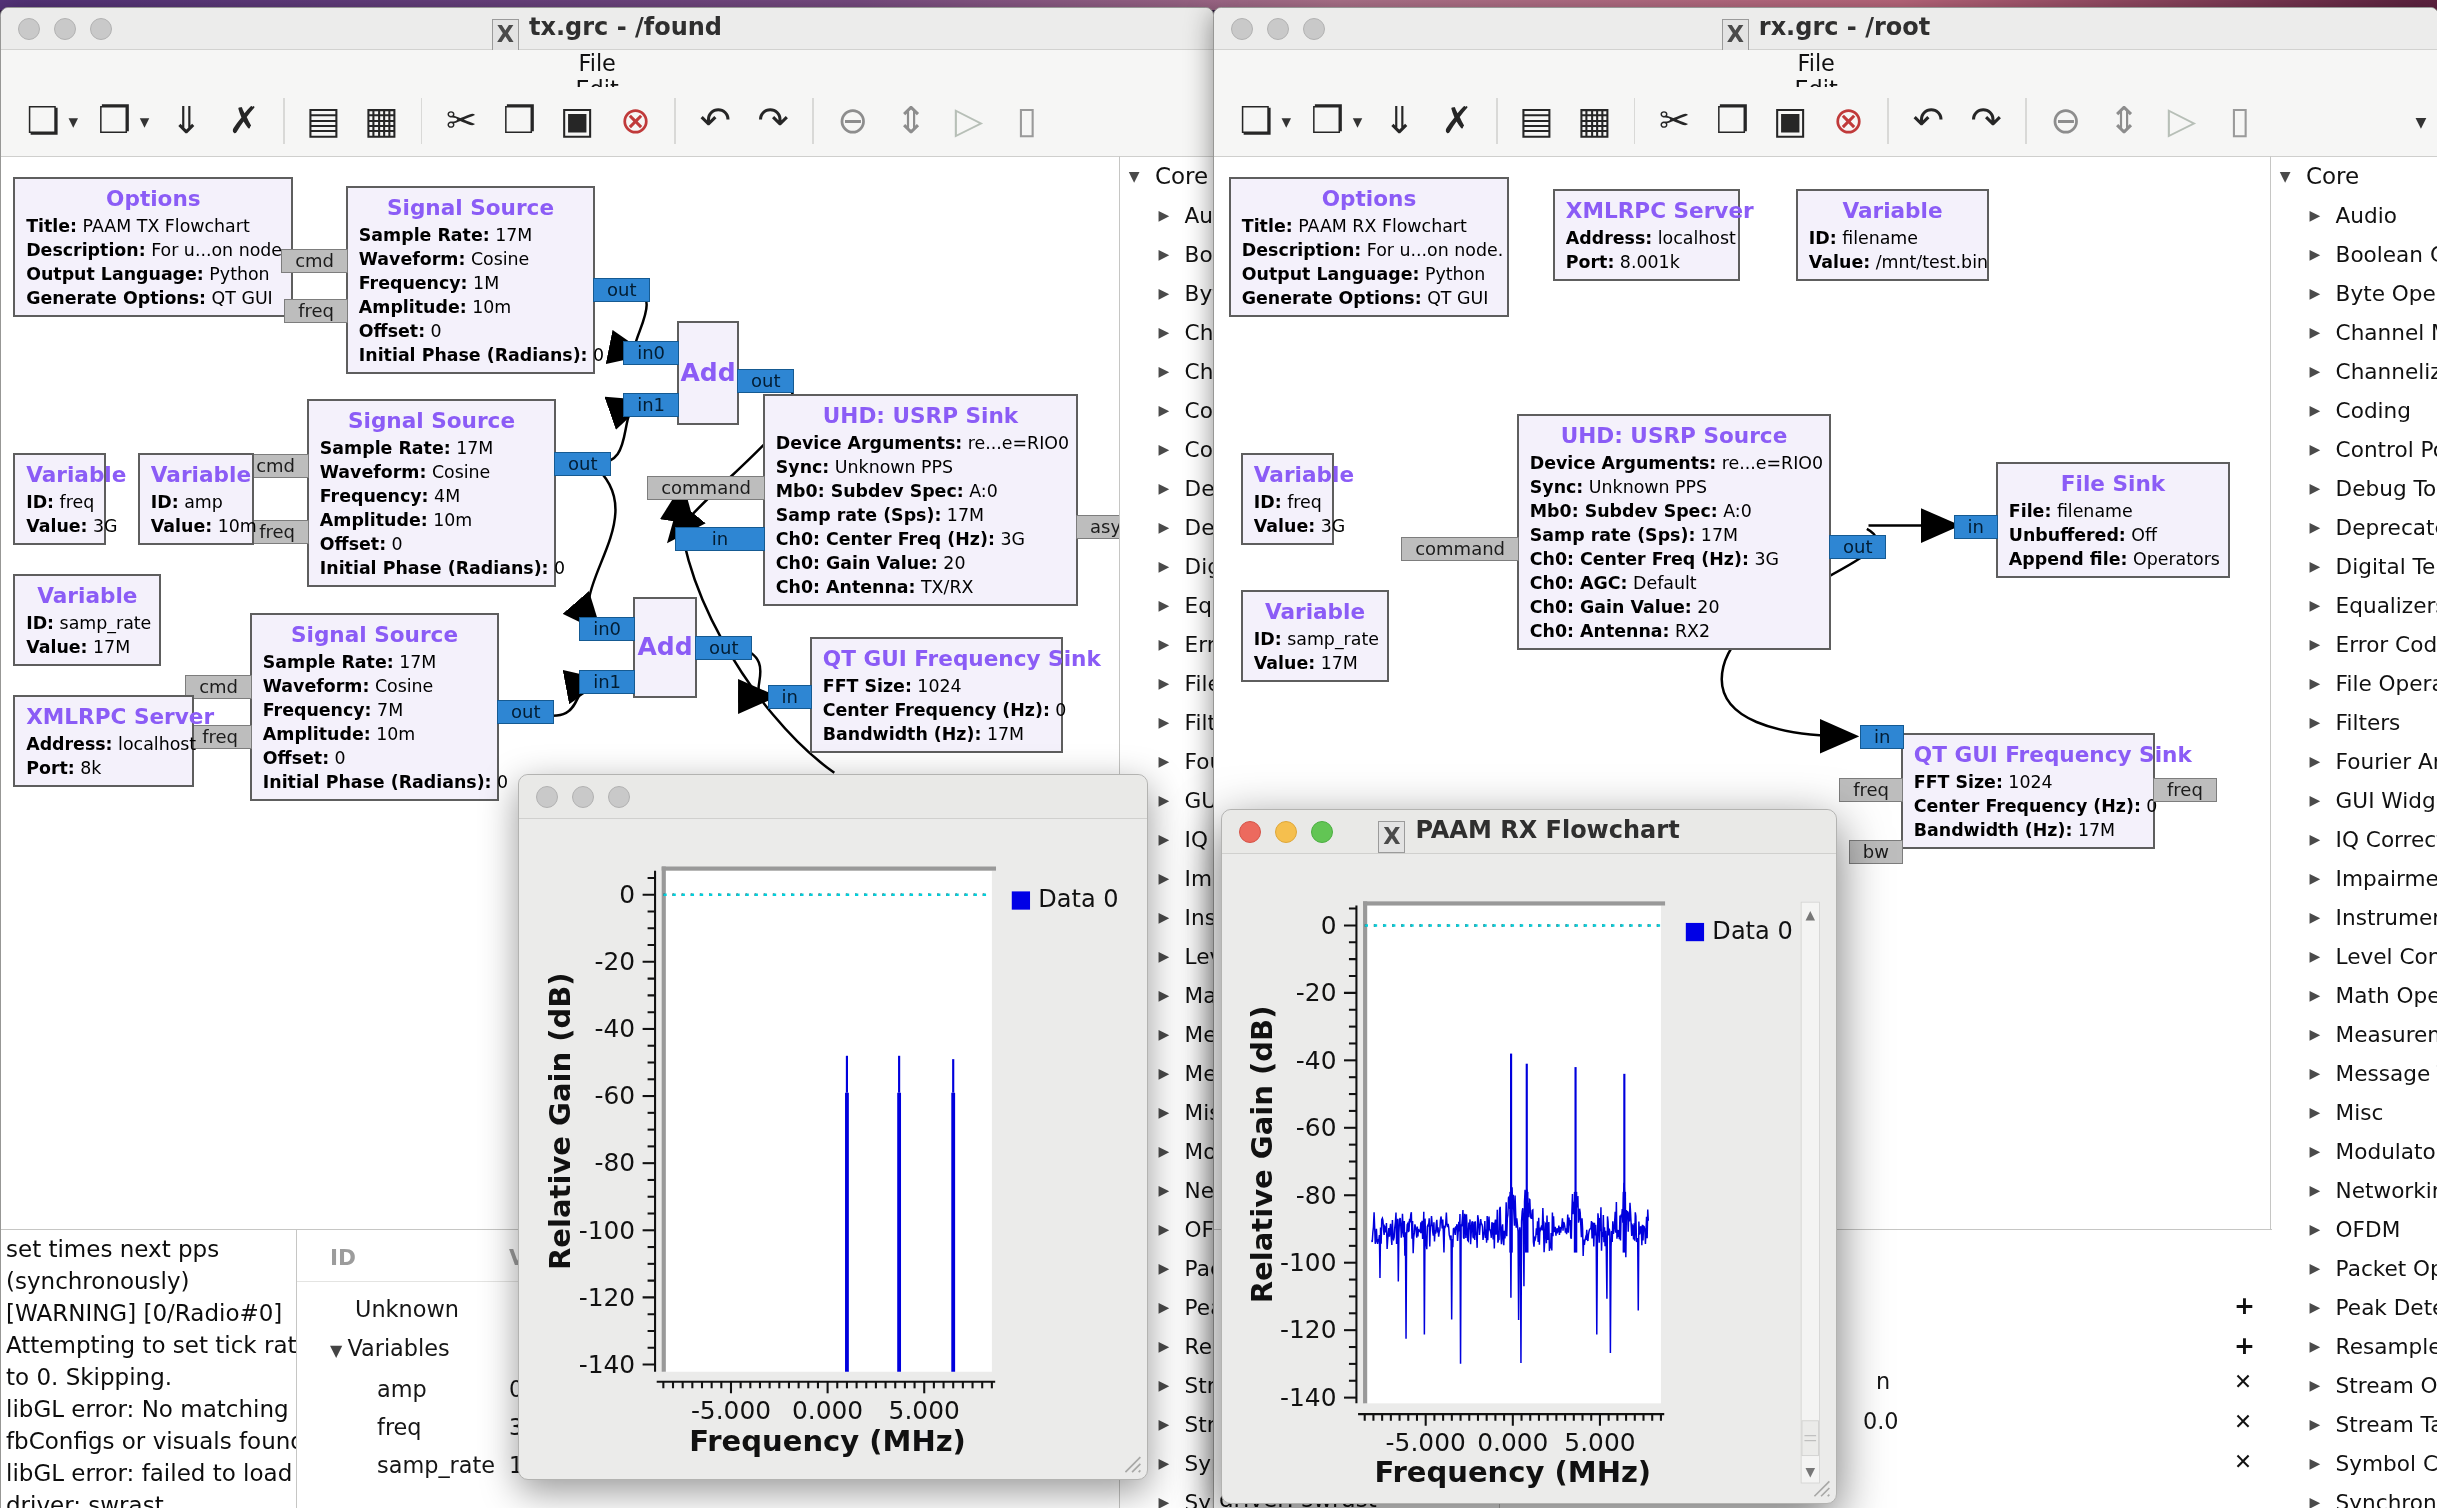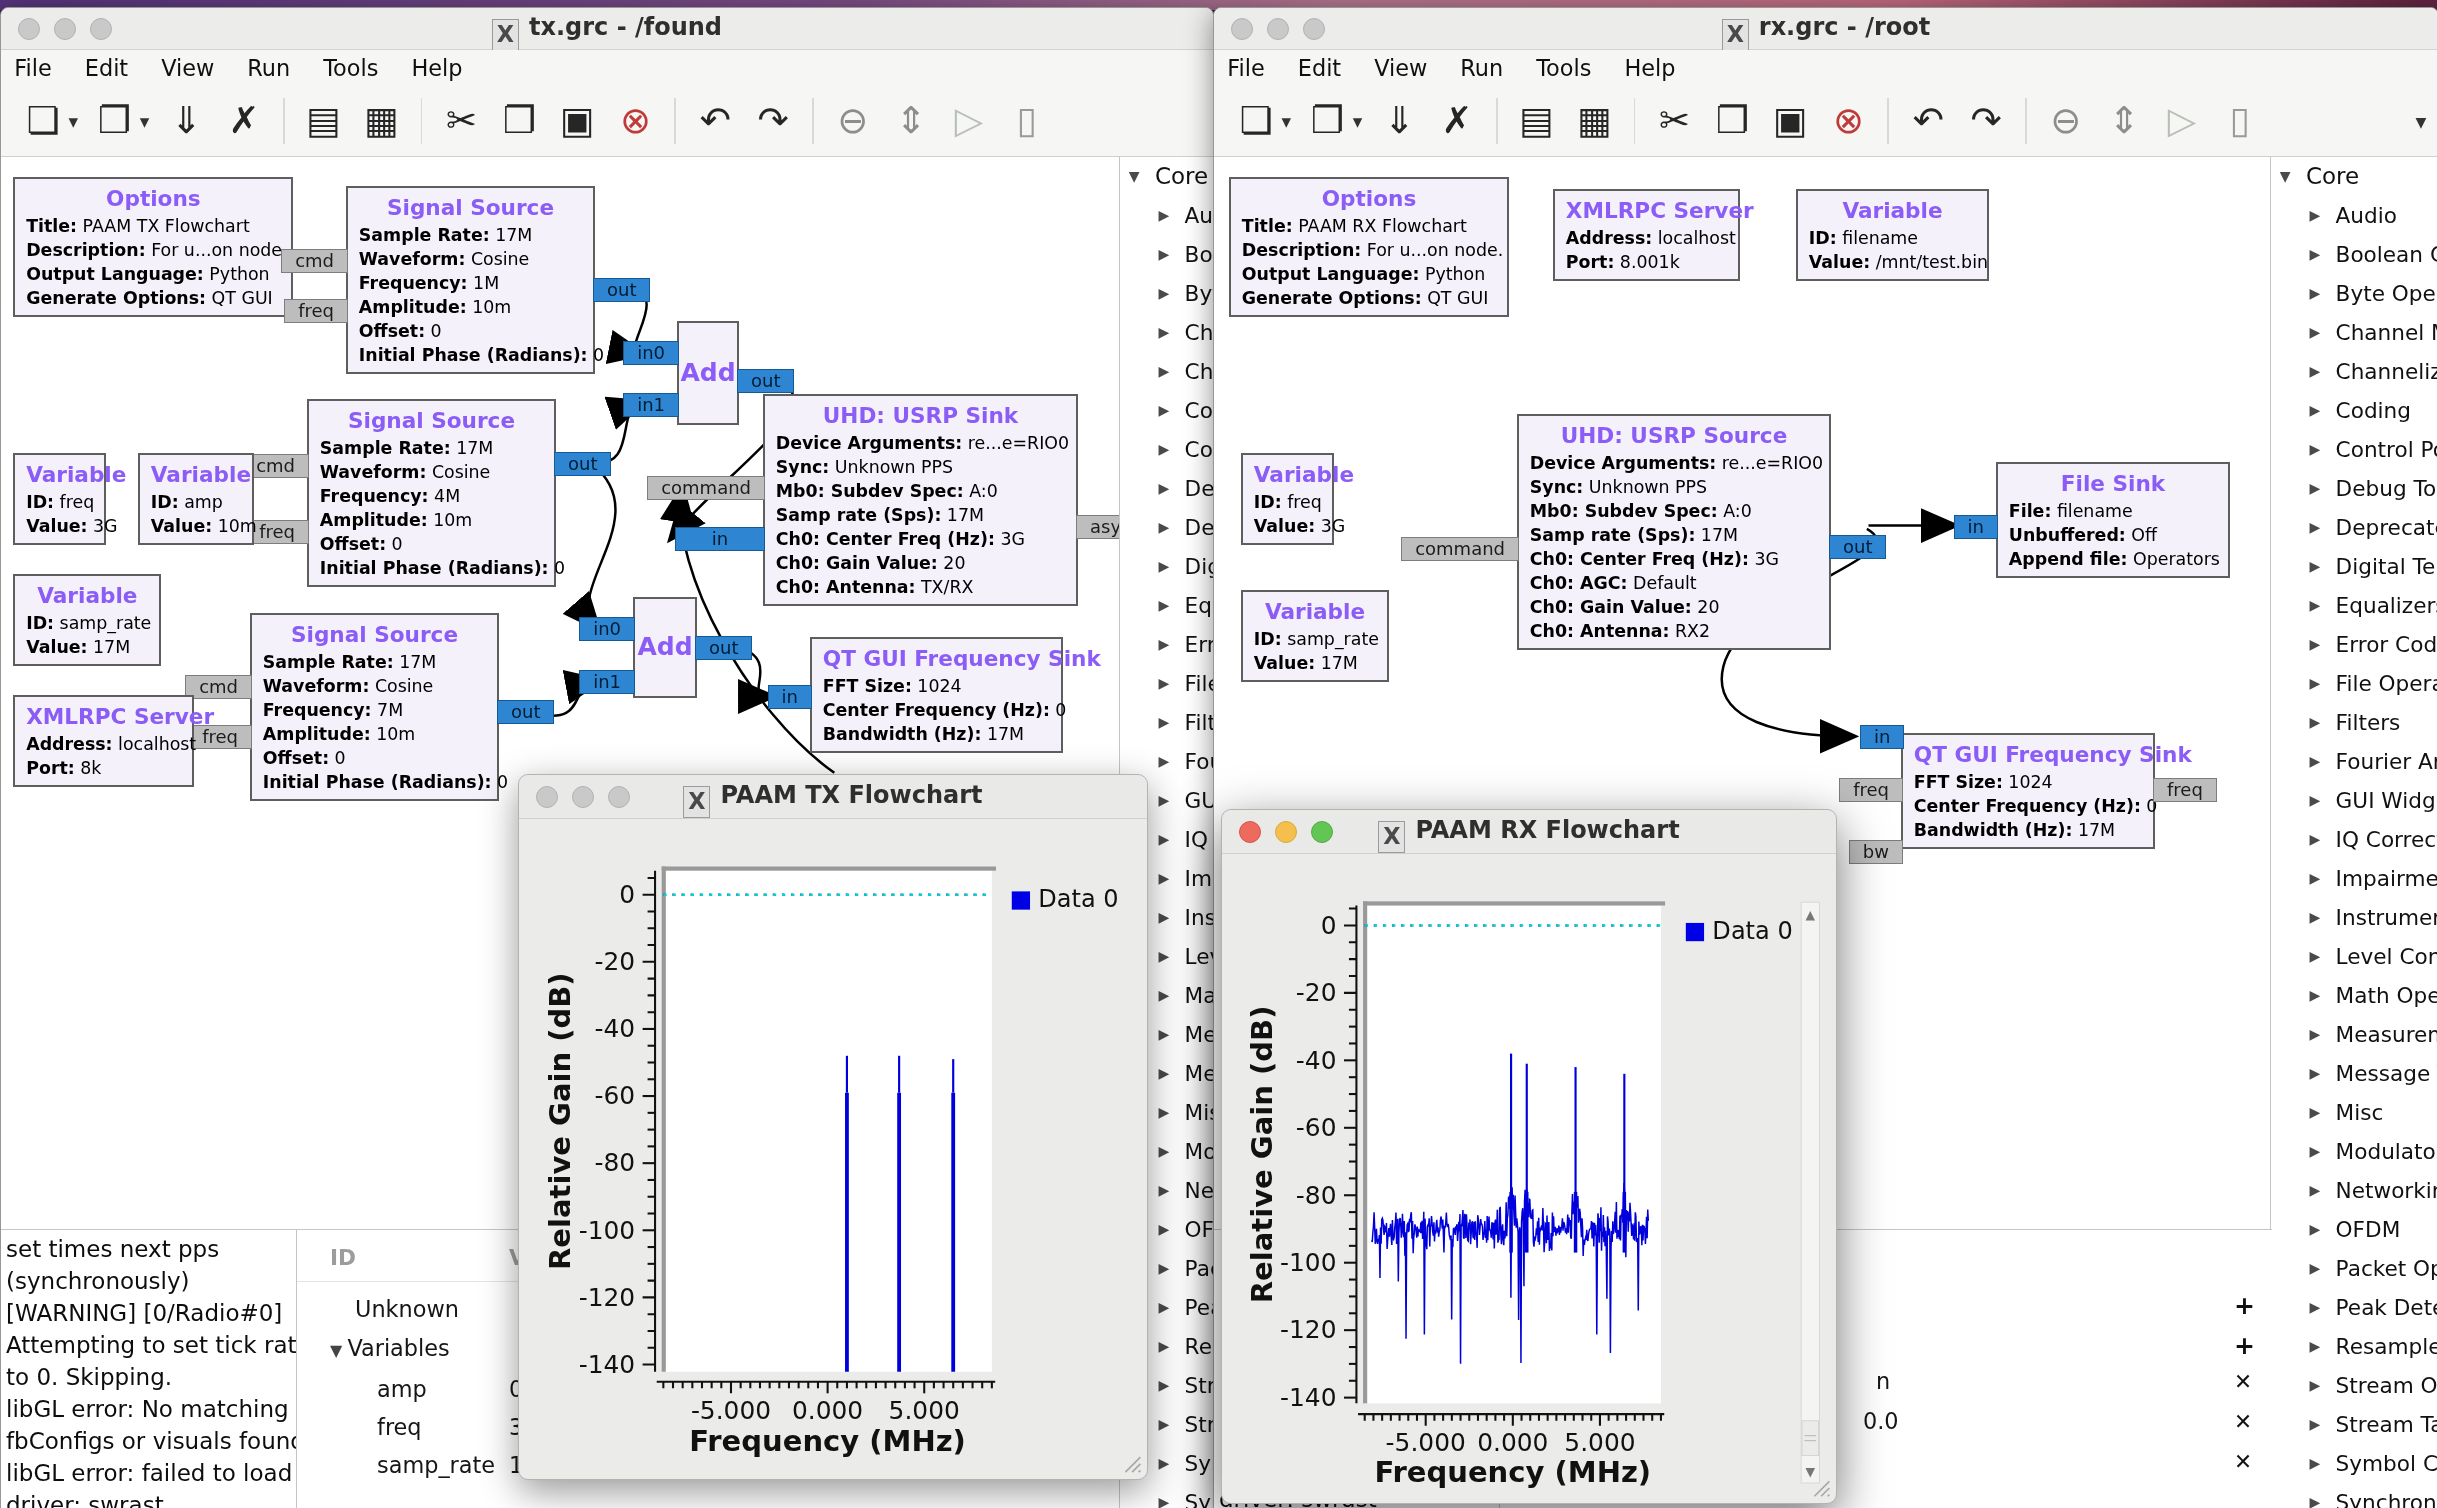--- a/index.html
+++ b/index.html
@@ -15,21 +15,21 @@
   .lights{position:absolute;left:16.6px;top:10.8px;display:flex;gap:14px;}
   .light{width:20px;height:20px;border-radius:50%;background:#c9c9c9;border:0.8px solid #b2b2b2;}
   .light.red{background:#ec6a5e;border-color:#d65448;}
   .light.yellow{background:#f5bf4e;border-color:#dfa738;}
   .light.green{background:#62c554;border-color:#4caf42;}
   .wtitle{position:absolute;left:0;right:0;top:5.8px;text-align:center;font-weight:bold;
           font-size:24px;color:#2f2f2f;white-space:nowrap;}
   .xicon{display:inline-block;width:25px;height:30px;border:1.7px solid #9b9b9b;background:#e3e3e3;
          color:#4a4a4a;font-size:22.4px;line-height:28px;text-align:center;margin-right:10px;vertical-align:-6.6px;}
   .menubar{position:absolute;top:42px;left:0;right:0;height:37px;background:#f6f6f5;
-           display:flex;align-items:center;padding-left:13.3px;}
+           display:flex;align-items:center;padding-left:13.3px;flex-direction:column;}
   .menuitem{font-size:22.4px;color:#101010;margin-right:33px;}
   .toolbar{position:absolute;top:79px;left:0;right:0;height:69px;background:#f6f6f5;
            border-bottom:0.8px solid #cfcfcd;display:flex;align-items:center;padding-left:13.3px;}
   .ticon{font-size:37px;color:#262626;width:58px;text-align:center;line-height:58px;}
   .ticon.caret{font-size:19px;width:25px;margin-left:-11.6px;color:#333;}
   .tsep{width:1.7px;height:46px;background:#d9d9d7;margin:0 10px;}
   .toverflow{margin-left:auto;margin-right:11.6px;font-size:21.6px;color:#333;}
   .canvas{position:absolute;top:148px;left:0;background:#fff;border-top:0.8px solid #cfcfcd;overflow:hidden;}
   .canvas svg{position:absolute;left:0;top:0;}
   .libpanel{position:absolute;top:148px;height:1359px;background:#fff;border-top:0.8px solid #cfcfcd;
@@ -661,21 +661,20 @@
       </div>
   </section>
 
   <section class="plotwin" id="plot-tx" style="left:518px;top:774px;width:628px;height:704px;z-index:5;">
     <header class="pheader">
       <span class="lights">
         <span class="light"></span>
         <span class="light"></span>
         <span class="light"></span>
       </span>
-      <span class="wtitle"><span class="xicon">X</span><span>PAAM TX Flowchart</span></span>
     </header>
     <svg class="plotsvg" width="628" height="704" viewBox="0 0 757 848">
         <rect x="174" y="115" width="396" height="604" fill="#ffffff"></rect>
         <rect x="172" y="110" width="403" height="5" fill="#999"></rect>
         <rect x="172" y="110" width="5" height="609" fill="#999"></rect>
         <line x1="174" y1="144" x2="570" y2="144" stroke="#8b0000" stroke-width="3" stroke-dasharray="2,9"></line>
         <line x1="174" y1="144" x2="570" y2="144" stroke="#00d0dc" stroke-width="3" stroke-dasharray="4,7"></line>
         <line x1="395.3" y1="338.15999999999997" x2="395.3" y2="382.655" stroke="#0000dd" stroke-width="2.6"></line>
         <line x1="395.3" y1="382.655" x2="395.3" y2="719" stroke="#0000dd" stroke-width="4.6"></line>
         <line x1="458.2" y1="338.15999999999997" x2="458.2" y2="382.655" stroke="#0000dd" stroke-width="2.6"></line>

